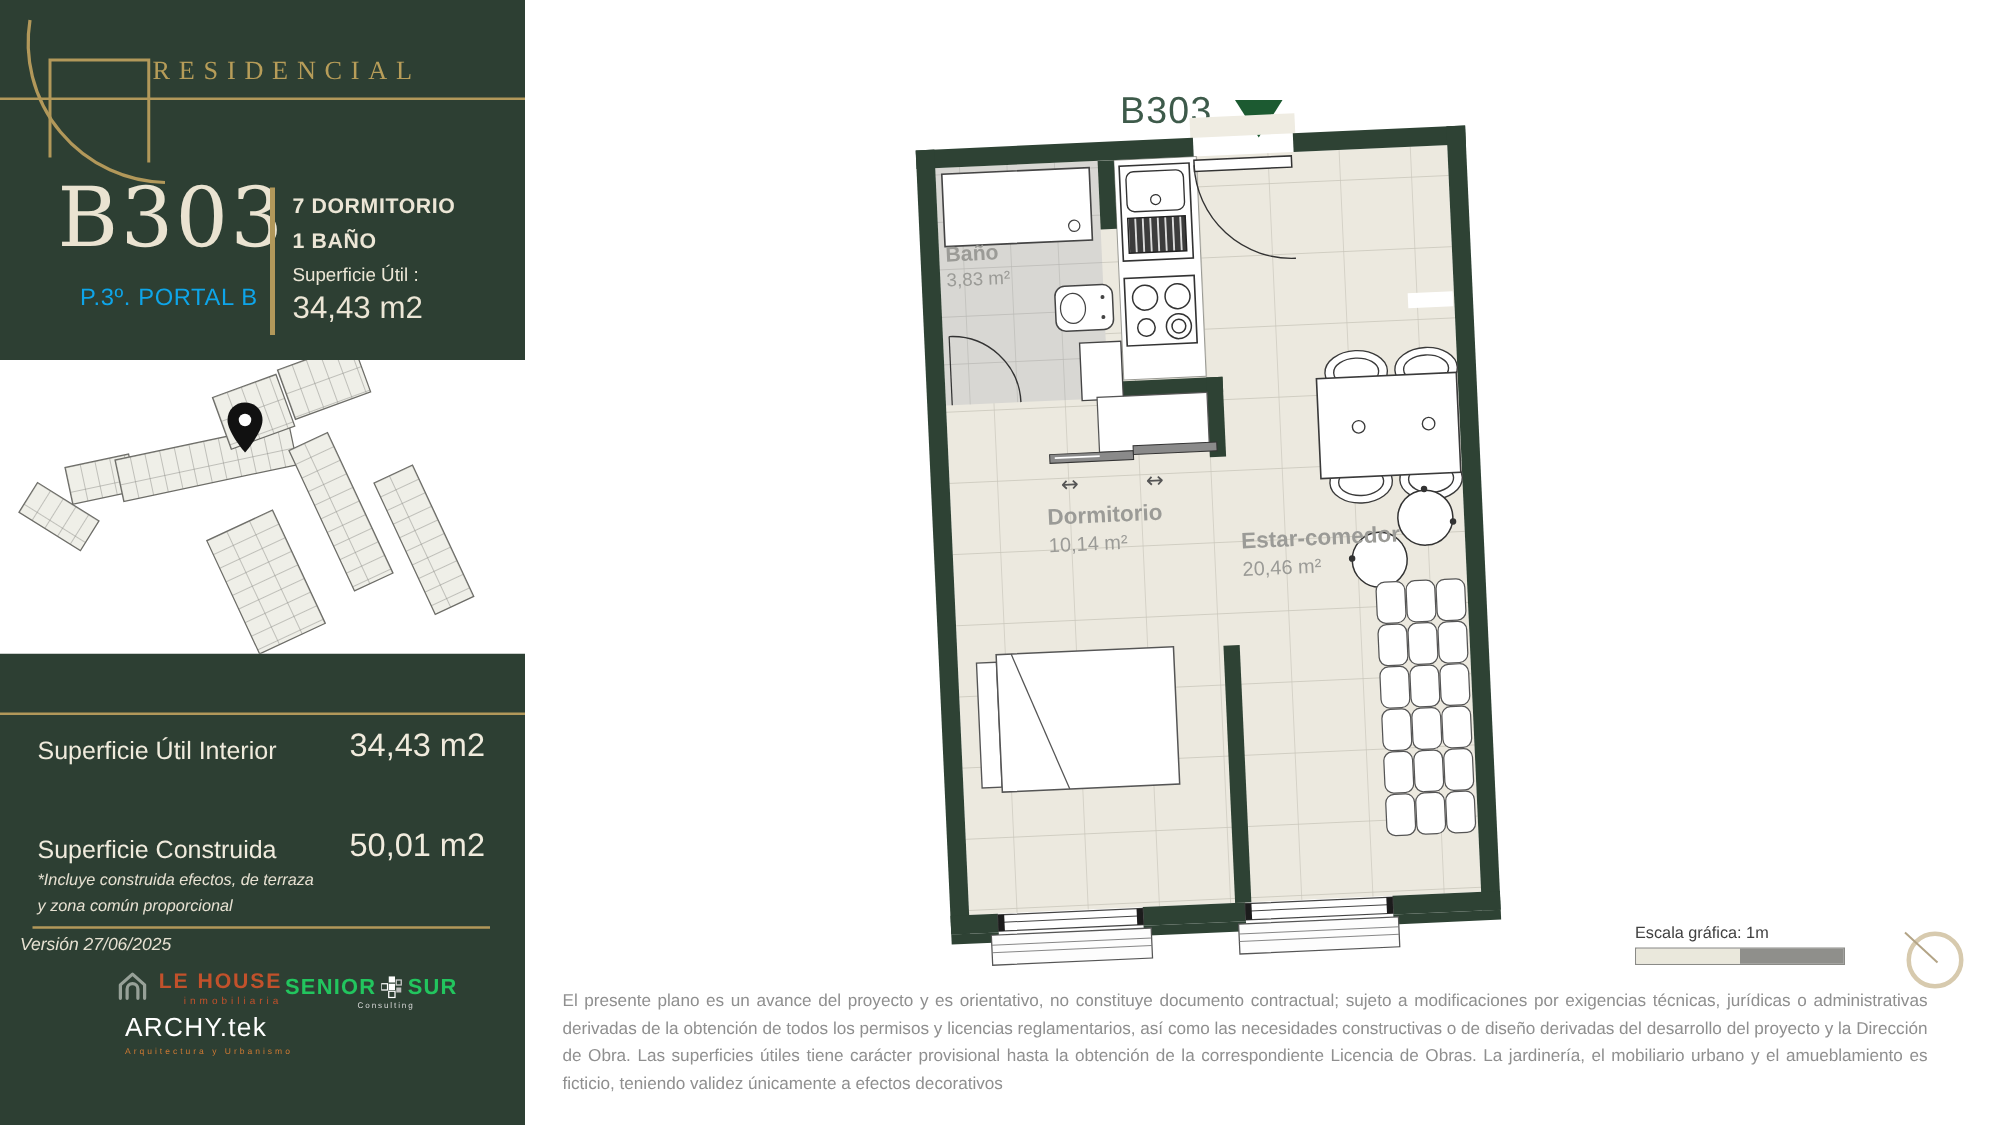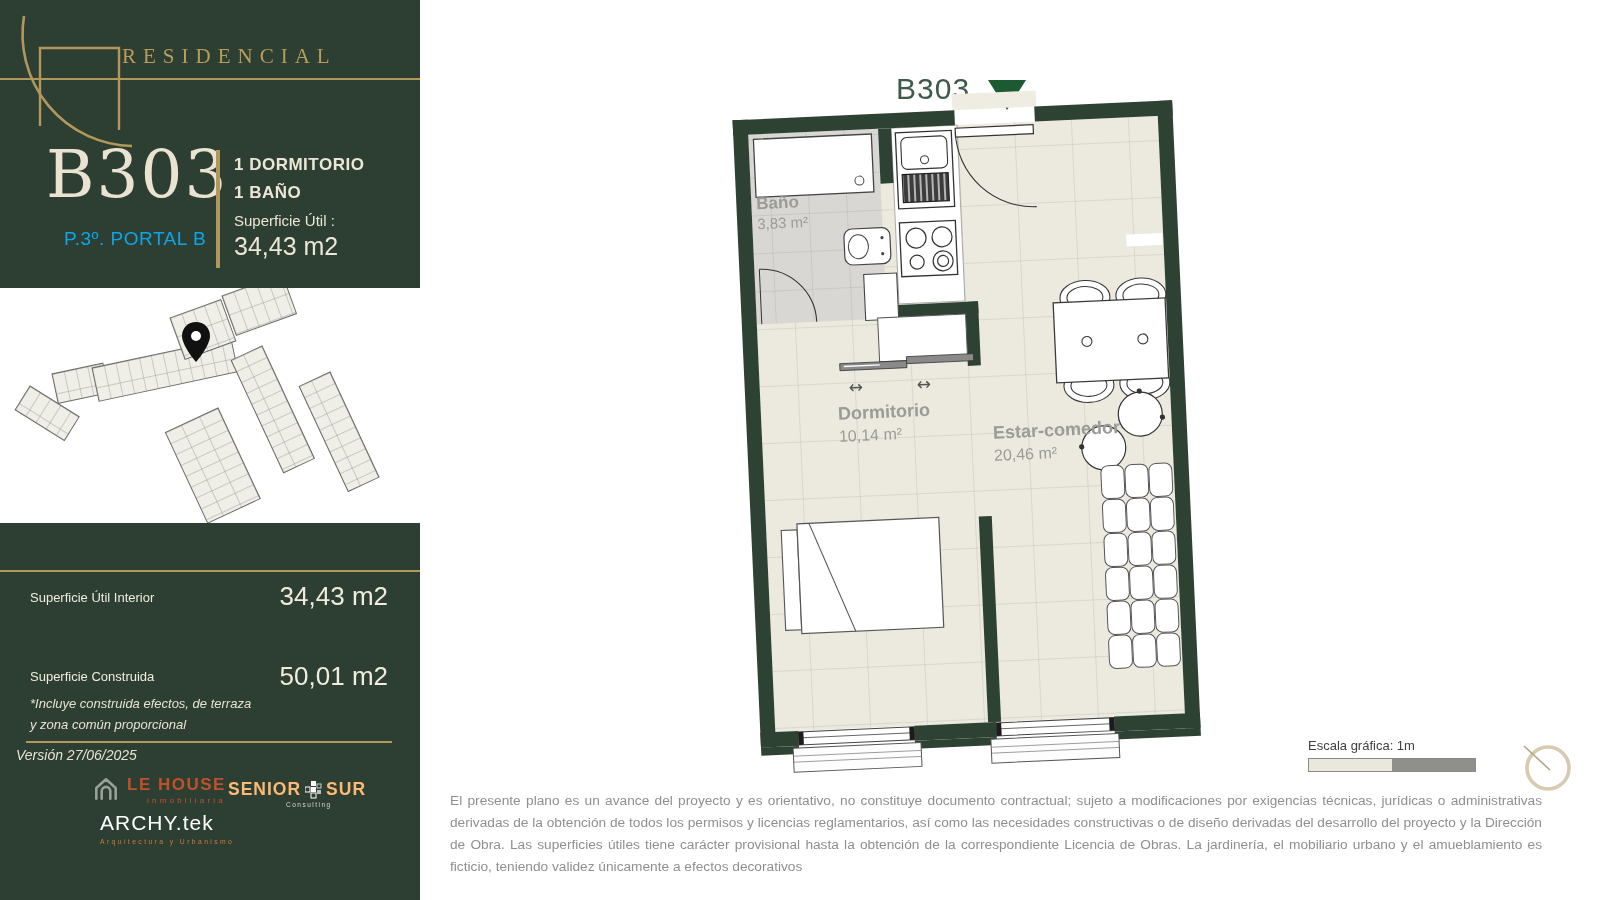--- a/index.html
+++ b/index.html
@@ -18,32 +18,32 @@
   .brand-line2{position:absolute;left:136px;top:84px;color:#b79d59;font-family:"Liberation Serif",serif;
                font-size:19px;letter-spacing:5px;}
   .unit-code{position:absolute;left:46px;top:142px;color:#eae3d1;font-family:"DejaVu Serif",serif;
              font-size:66px;letter-spacing:2px;line-height:1;}
   .unit-floor{position:absolute;left:64px;top:228px;color:#0ea5e9;font-size:19px;letter-spacing:.5px;}
   .vline{position:absolute;left:216px;top:150px;width:4px;height:118px;background:#b2985a;}
   .feat1{position:absolute;left:234px;top:155px;color:#ece6d6;font-size:17px;font-weight:600;letter-spacing:.5px;}
   .feat2{position:absolute;left:234px;top:183px;color:#ece6d6;font-size:17px;font-weight:600;letter-spacing:.5px;}
   .featl{position:absolute;left:234px;top:212px;color:#ece6d6;font-size:15px;}
   .featv{position:absolute;left:234px;top:232px;color:#ece6d6;font-size:25px;font-weight:500;}
-  .row-label{position:absolute;left:30px;color:#f0ebdd;font-size:13px;}
+  .row-label{position:absolute;left:30px;color:#f0ebdd;font-size:20px;}
   .row-value{position:absolute;right:32px;color:#f0ebdd;font-size:26px;text-align:right;}
   .note{position:absolute;left:30px;color:#e7e1d2;font-size:13px;font-style:italic;}
   .version{position:absolute;left:16px;top:745px;color:#e7e1d2;font-size:14px;font-style:italic;}
 
   
   .lg-lehouse{left:92px;top:774px;}
   .lh-name{color:#c2512b;font-size:17px;font-weight:700;letter-spacing:1.5px;}
   .lh-sub{color:#c2512b;font-size:8px;letter-spacing:3.2px;text-align:right;margin-top:1px;}
   .lg-senior{left:228px;top:779px;color:#fff;}
   .ss-row{display:flex;align-items:center;gap:4px;}
-  .ss-txt{font-size:17.5px;font-weight:600;letter-spacing:1px;color:#fdba74;}
+  .ss-txt{font-size:17.5px;font-weight:600;letter-spacing:1px;color:#22c55e;}
   .ss-sub{color:#d8d8d8;font-size:6.5px;letter-spacing:1.5px;margin-top:1px;margin-left:58px;}
   .lg-archy{left:100px;top:810px;}
   .at-name{color:#fff;font-size:21px;letter-spacing:1px;}
   .at-sub{color:#cf7a33;font-size:6.8px;letter-spacing:2.4px;margin-top:3px;}
   .lg-lex{left:238px;top:800px;}
 
   
   .plan-title{left:896px;top:72px;color:#3d5a4a;font-size:30px;letter-spacing:1px;font-weight:500;}
   .plan-tri{left:988px;top:80px;width:0;height:0;border-left:19px solid transparent;
             border-right:19px solid transparent;border-top:30px solid #1c5a31;}
@@ -65,21 +65,21 @@
   <div class="abs side-top">
     <svg class="abs" style="left:6px;top:8px;" width="140" height="150" viewBox="0 0 140 150">
       <path d="M 18,8 A 112 112 0 0 0 126,138" fill="none" stroke="#b2985a" stroke-width="2.6"></path>
       <path d="M 34,118 V 40 H 113 V 122" fill="none" stroke="#b2985a" stroke-width="2.4"></path>
     </svg>
     <div class="gold-hair" style="left:0;top:78px;width:420px;"></div>
     <div class="brand-line1">RESIDENCIAL</div>
     <div class="unit-code">B303</div>
     <div class="unit-floor">P.3º. PORTAL B</div>
     <div class="vline"></div>
-    <div class="feat1">1 DORMITORIO</div>
+    <div class="feat1">7 DORMITORIO</div>
     <div class="feat2">1 BAÑO</div>
     <div class="featl">Superficie  Útil :</div>
     <div class="featv">34,43 m2</div>
   </div>
 
   <div class="abs map-band">
     <svg width="420" height="235" viewBox="0 0 420 235">
       <defs>
         <pattern id="mu" width="12" height="20" patternUnits="userSpaceOnUse">
           <rect width="12" height="20" fill="#efefe8"></rect>

